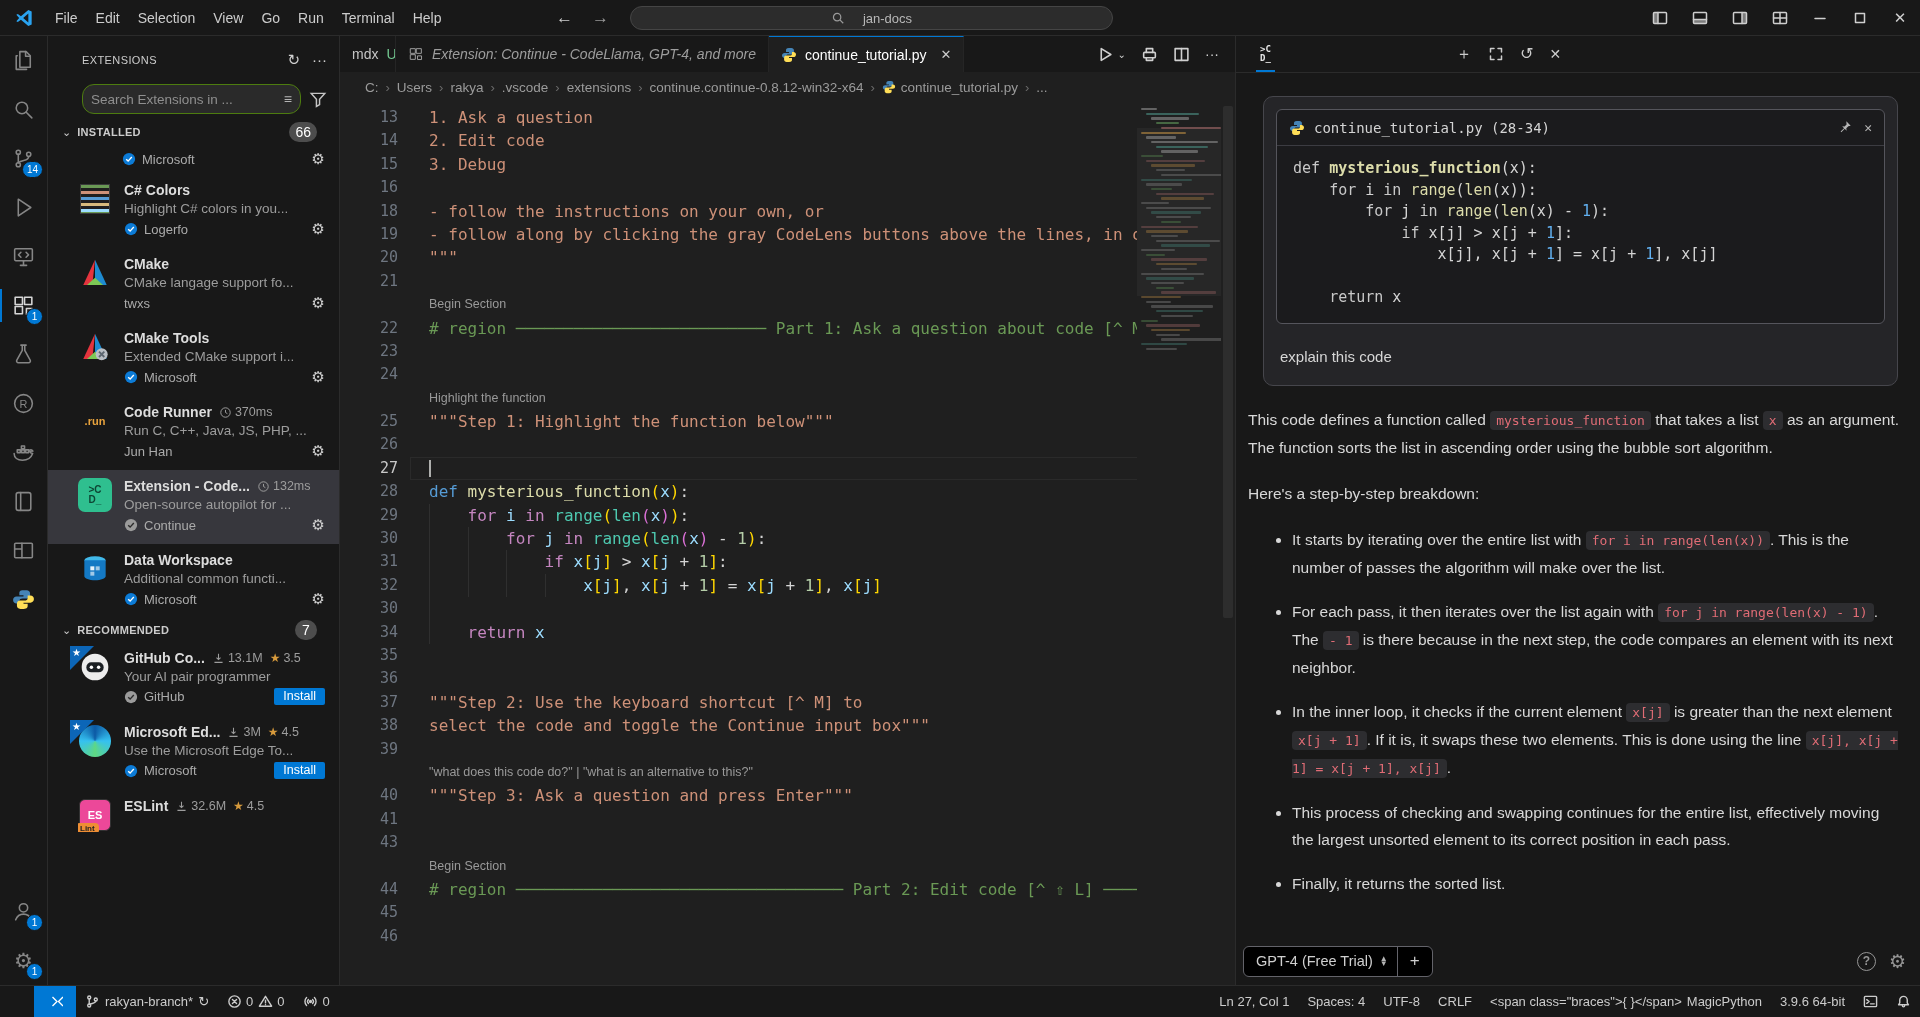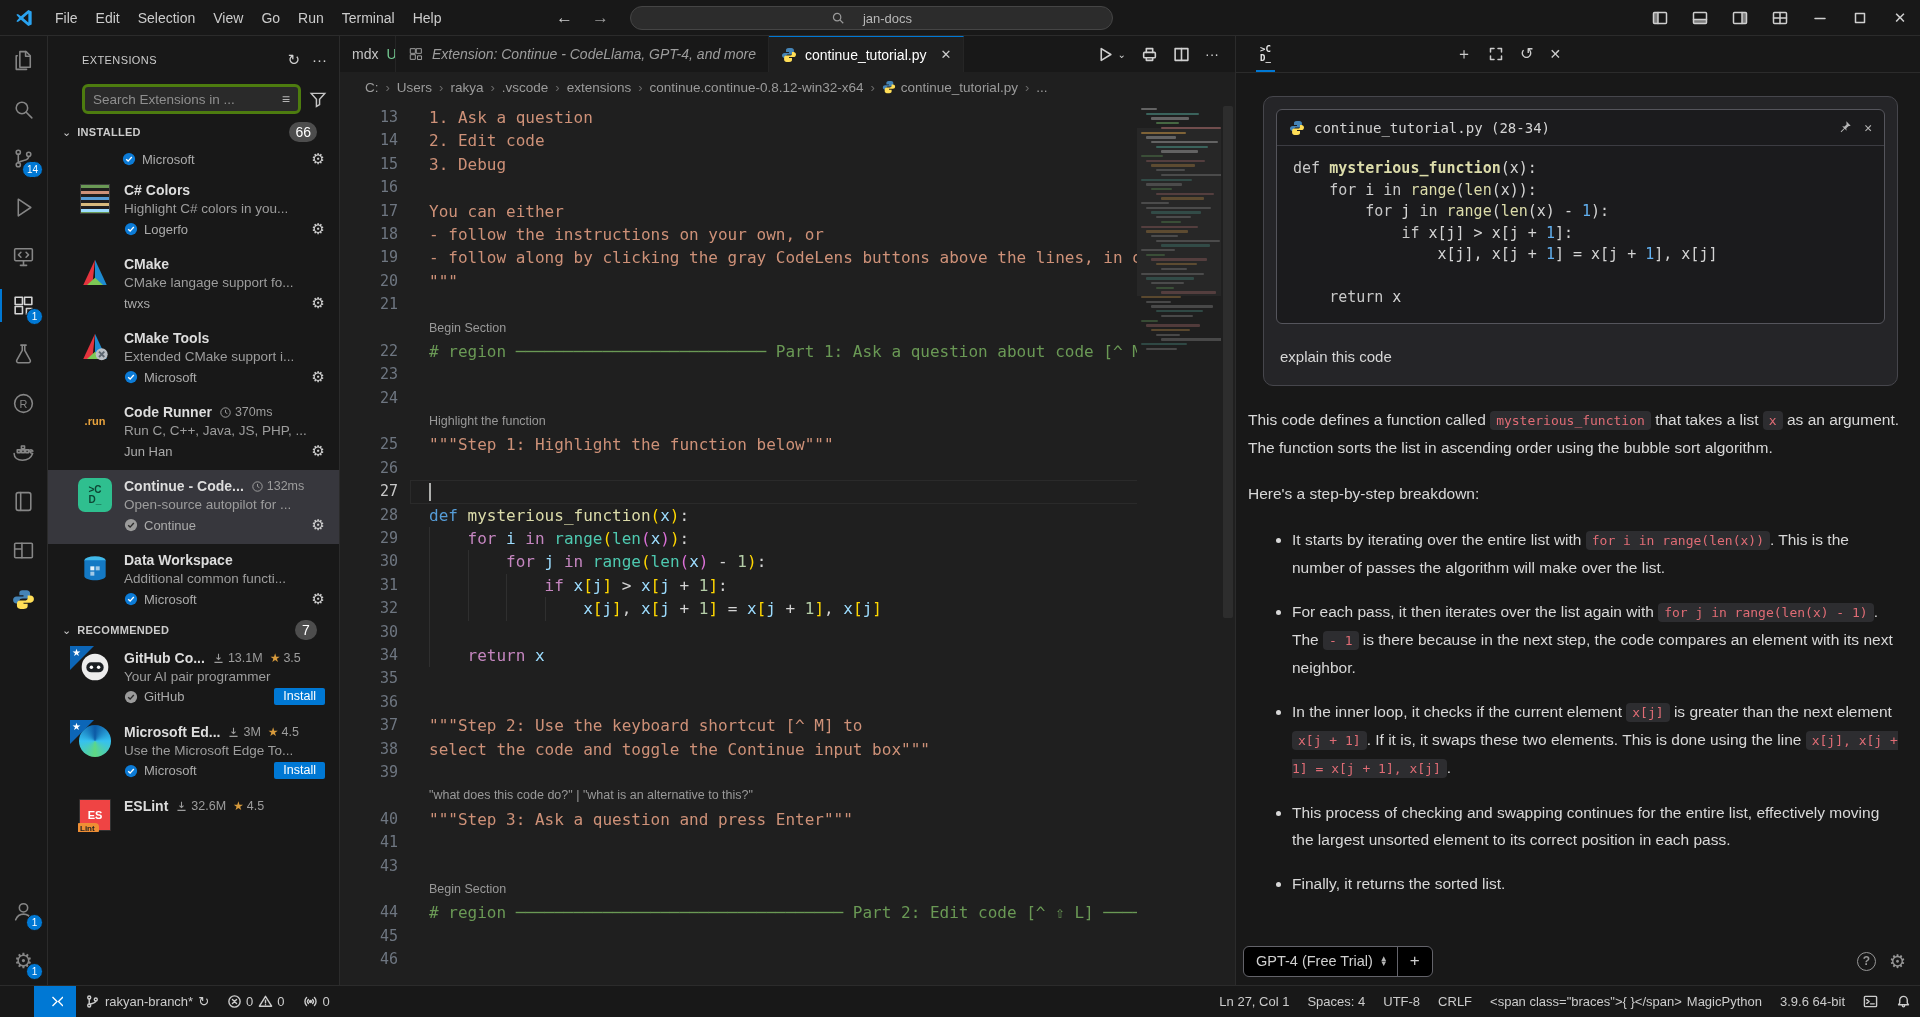--- a/index.html
+++ b/index.html
@@ -35,21 +35,21 @@
     background:#0078d4;color:#fff;font-size:10px;display:flex;align-items:center;justify-content:center;border:1px solid #181818}
   .ab-spacer{flex:1}
   .glyph-gear{font-size:21px;line-height:1}
 
   
   .sidebar{width:292px;background:#181818;border-right:1px solid #2b2b2b;display:flex;flex-direction:column;overflow:hidden}
   .sb-header{height:38px;display:flex;align-items:center;padding:10px 12px 0 34px}
   .sb-title{font-size:11px;letter-spacing:.4px;color:#cccccc}
   .sb-acts{margin-left:auto;display:flex;gap:12px;color:#cfcfcf;font-size:15px}
   .sb-searchrow{display:flex;align-items:center;gap:8px;padding:10px 12px 6px 34px}
-  .sb-searchbox{flex:1;height:30px;background:#2a2a2a;border:3px solid #4d7c0f;border-radius:6px;display:flex;align-items:center;
+  .sb-searchbox{flex:1;height:30px;background:#2a2a2a;border:1px solid #4d7c0f;border-radius:12px;display:flex;align-items:center;
     padding:0 8px;color:#8f8f8f;font-size:13.5px}
   .sb-searchbox .filt{margin-left:auto;color:#b5b5b5;font-size:14px}
   .sb-funnel{width:18px;height:18px;color:#c5c5c5}
   .sb-sec{height:24px;display:flex;align-items:center;padding:0 22px 0 14px;gap:6px}
   .sb-sec .chev{font-size:11px;color:#ccc}
   .sb-sec .lbl{font-size:11px;font-weight:700;color:#cccccc;letter-spacing:.3px}
   .sb-badge{margin-left:auto;min-width:22px;height:20px;border-radius:11px;background:#4d4d4d;color:#fff;font-size:14px;
     display:flex;align-items:center;justify-content:center;padding:0 6px}
   .ext-list{flex:1;position:relative;overflow:hidden}
   .ext-row{height:74px;display:flex;padding:8px 14px 0 30px;position:relative}
@@ -68,21 +68,21 @@
   .gearspot{margin-left:auto;color:#cfcfcf;font-size:15px}
   .install-btn{margin-left:auto;background:#0078d4;color:#fff;font-size:12.5px;padding:1px 9px 2px;border-radius:2px}
   .ribbon{position:absolute;left:22px;top:4px;width:0;height:0;border-left:24px solid #0c66b8;border-bottom:24px solid transparent;z-index:2}
   .ribbon span{position:absolute;left:-22px;top:1px;color:#fff;font-size:10px}
   .icon-run{color:#e8a33d;font-weight:700;font-size:11px}
   .icon-continue{width:34px;height:34px;background:#2fbf8f;border-radius:7px;display:flex;flex-direction:column;align-items:center;
     justify-content:center;color:#0d4634;font-weight:700;font-size:10px;line-height:10px}
   .icon-edge{width:32px;height:32px;border-radius:50%;background:conic-gradient(#0c59a4,#35c1f1,#5fd882,#35c1f1,#0c59a4)}
   .icon-csc{width:30px;height:30px;border:1px solid #3a3a3a;background:repeating-linear-gradient(180deg,#6a9955 0 3px,#1f1f1f 3px 6px,
     #ce9178 6px 9px,#1f1f1f 9px 12px,#569cd6 12px 15px,#1f1f1f 15px 18px,#d7ba7d 18px 21px,#1f1f1f 21px 24px,#9cdcfe 24px 27px,#1f1f1f 27px)}
-  .icon-eslint{width:32px;height:32px;background:#ef4444;border:1px solid #333;border-radius:1px;position:relative;display:flex;
+  .icon-eslint{width:32px;height:32px;background:#ec4899;border:1px solid #333;border-radius:6px;position:relative;display:flex;
     align-items:center;justify-content:center;color:#fff;font-weight:700;font-size:11px}
   .icon-eslint i{position:absolute;left:-4px;bottom:-4px;background:#ee8e34;color:#222;border-radius:4px;font-style:normal;
     font-size:8px;font-weight:700;padding:1px 4px}
 
   
   .editorcol{width:895px;display:flex;flex-direction:column;background:#1f1f1f;overflow:hidden}
   .tabbar{height:36px;background:#181818;display:flex;align-items:stretch}
   .tab{display:flex;align-items:center;gap:8px;padding:0 12px;border-right:1px solid #252525;font-size:14px;color:#9d9d9d;position:relative;white-space:nowrap}
   .tab .ic{width:16px;height:16px}
   .tab.preview .lbl{font-style:italic}
@@ -504,21 +504,21 @@
         </div>
         <div class="ext-row selected">
           <div class="ext-icon">
             <div class="icon-continue">
               <span>&gt;C</span>
               <span>D_</span>
             </div>
           </div>
           <div class="ext-main">
             <div class="ext-line1">
-              <span class="ext-name">Continue - Code...</span>
+              <span class="ext-name">Extension - Code...</span>
               <span class="ext-meta"><span class="ic" style="width: 13px; height: 13px;">
                   <svg viewBox="0 0 16 16" fill="none" stroke="currentColor" stroke-width="1.2">
                     <circle cx="8" cy="8" r="5.8"></circle>
                     <path d="M8 4.8V8l2.3 1.4"></path>
                   </svg>
                 </span>132ms</span>
             </div>
             <div class="ext-desc">Open-source autopilot for ...</div>
             <div class="ext-foot">
               <span class="ic" style="width: 14px; height: 14px;">
@@ -741,21 +741,20 @@
         <span style="display: inline-flex; align-items: center; gap: 5px;">
           <span>...</span>
         </span>
       </div>
     <div class="code-wrap">
       <div id="code-rows">
           <div class="ed-row"><span class="gutter">13</span><span class="tk-str">1. Ask a question</span></div>
           <div class="ed-row"><span class="gutter">14</span><span class="tk-str">2. Edit code</span></div>
           <div class="ed-row"><span class="gutter">15</span><span class="tk-str">3. Debug</span></div>
           <div class="ed-row"><span class="gutter">16</span></div>
-          <div class="ed-row"><span class="gutter">17</span><span class="tk-str">You can either</span></div>
           <div class="ed-row"><span class="gutter">18</span><span class="tk-str">- follow the instructions on your own, or</span></div>
           <div class="ed-row"><span class="gutter">19</span><span class="tk-str">- follow along by clicking the gray CodeLens buttons above the lines, in order</span></div>
           <div class="ed-row"><span class="gutter">20</span><span class="tk-str">"""</span></div>
           <div class="ed-row"><span class="gutter">21</span></div>
           <div class="ed-row lens">Begin Section</div>
           <div class="ed-row"><span class="gutter">22</span><span class="tk-com"># region ────────────────────────── Part 1: Ask a question about code [^ M] ────────────</span></div>
           <div class="ed-row"><span class="gutter">23</span></div>
           <div class="ed-row"><span class="gutter">24</span></div>
           <div class="ed-row lens">Highlight the function</div>
           <div class="ed-row"><span class="gutter">25</span><span class="tk-str">"""Step 1: Highlight the function below"""</span></div>

